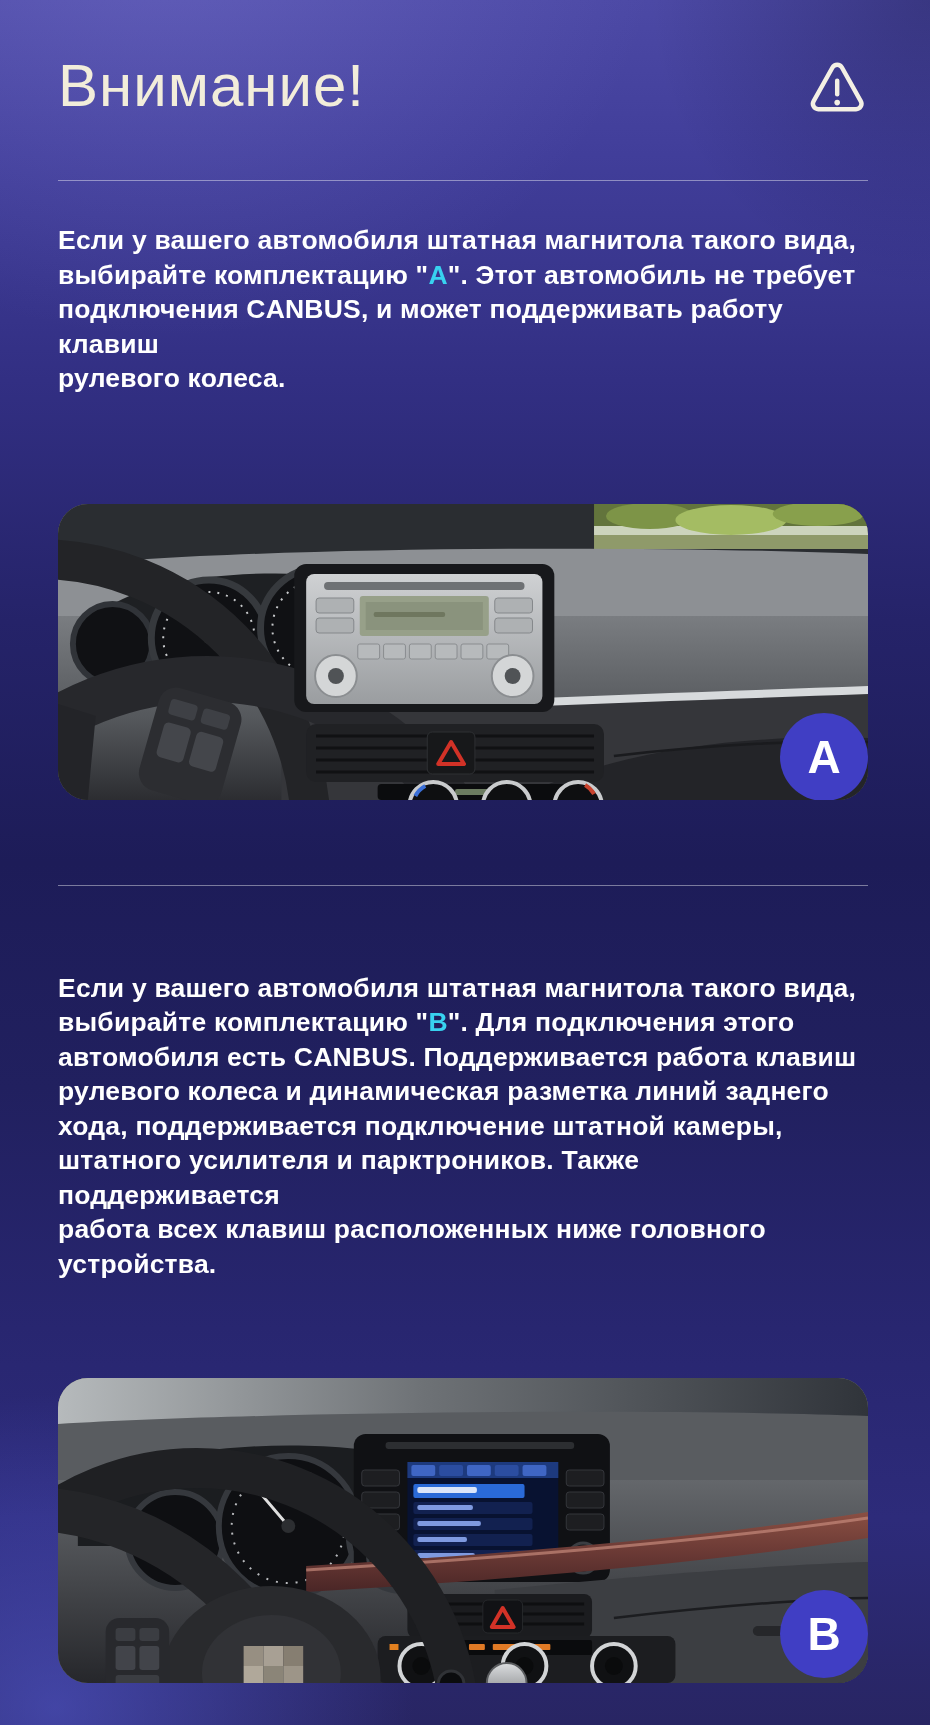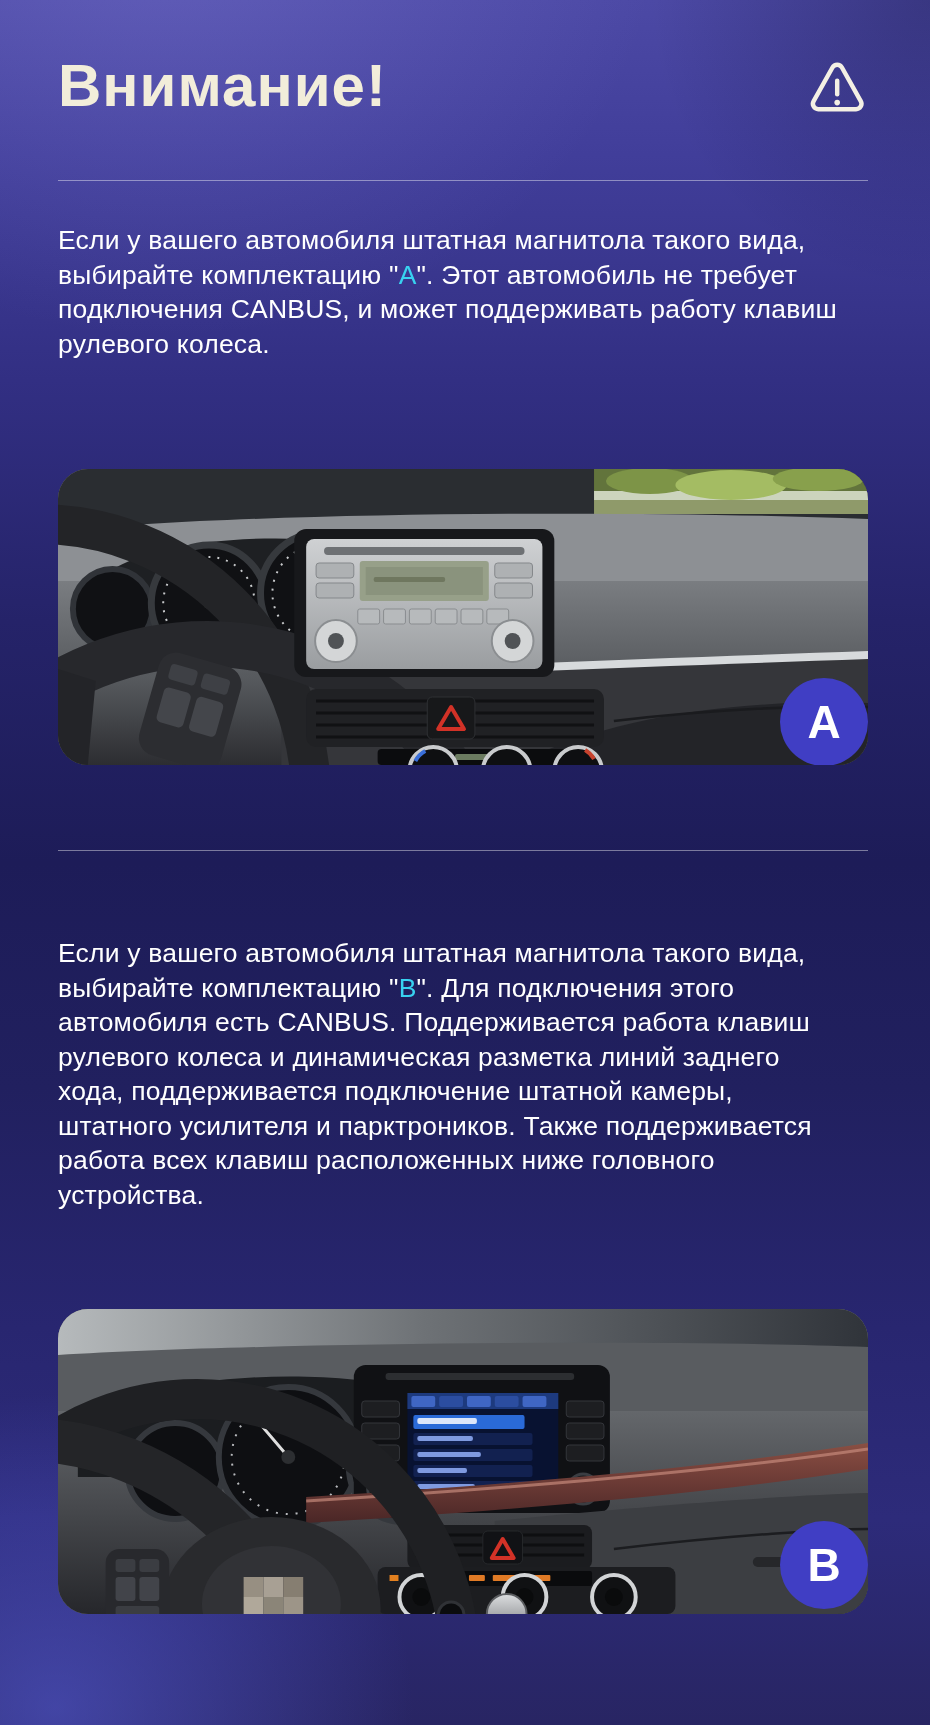--- a/index.html
+++ b/index.html
@@ -9,30 +9,30 @@
     font-family:"Liberation Sans","DejaVu Sans",sans-serif;
     background:
       radial-gradient(55% 26% at 6% 99%, rgba(92,100,228,0.50), rgba(92,100,228,0) 70%),
       radial-gradient(85% 38% at 18% -4%, rgba(150,145,235,0.28), rgba(150,145,235,0) 62%),
       radial-gradient(50% 28% at 100% 0%, rgba(8,8,40,0.28), rgba(8,8,40,0) 60%),
       linear-gradient(180deg,#4c49a5 0%,#413e9a 9%,#322f83 22%,#252369 36%,#1d1c58 50%,#21205f 63%,#282670 77%,#2d2b7a 88%,#282563 100%);
   }
   .page{ padding:0 62px 0 58px; }
   .header-row{ margin-top:50px; display:flex; align-items:center; justify-content:space-between; }
   .title{
-    font-size:60px; font-weight:700; letter-spacing:1px;
+    font-size:60px; font-weight:400; letter-spacing:1px;
     color:#f2edda; line-height:72px;
   }
   .warn-icon{ width:58px; height:56px; margin-right:2px; }
   .divider{ border:none; border-top:1.5px solid rgba(255,255,255,0.42); width:100%; }
   .div1{ margin-top:58px; }
   .div2{ margin-top:85px; }
   .para{
     color:#ffffff; font-size:26.5px; line-height:34.5px;
-    white-space:pre-line; letter-spacing:0.2px;
+    white-space:pre-line; letter-spacing:0.2px;font-weight:bold;
   }
   .para1{ margin-top:42px; }
   .para2{ margin-top:85px; }
   .accent{ color:#38d2f0; }
   .photo{
     position:relative; margin-top:108px; width:810px; height:296px;
     border-radius:30px; overflow:hidden; background:#55585c;
   }
   .photo-b{ margin-top:97px; height:305px; }
   .photo svg.scene{ display:block; width:100%; height:100%; }

